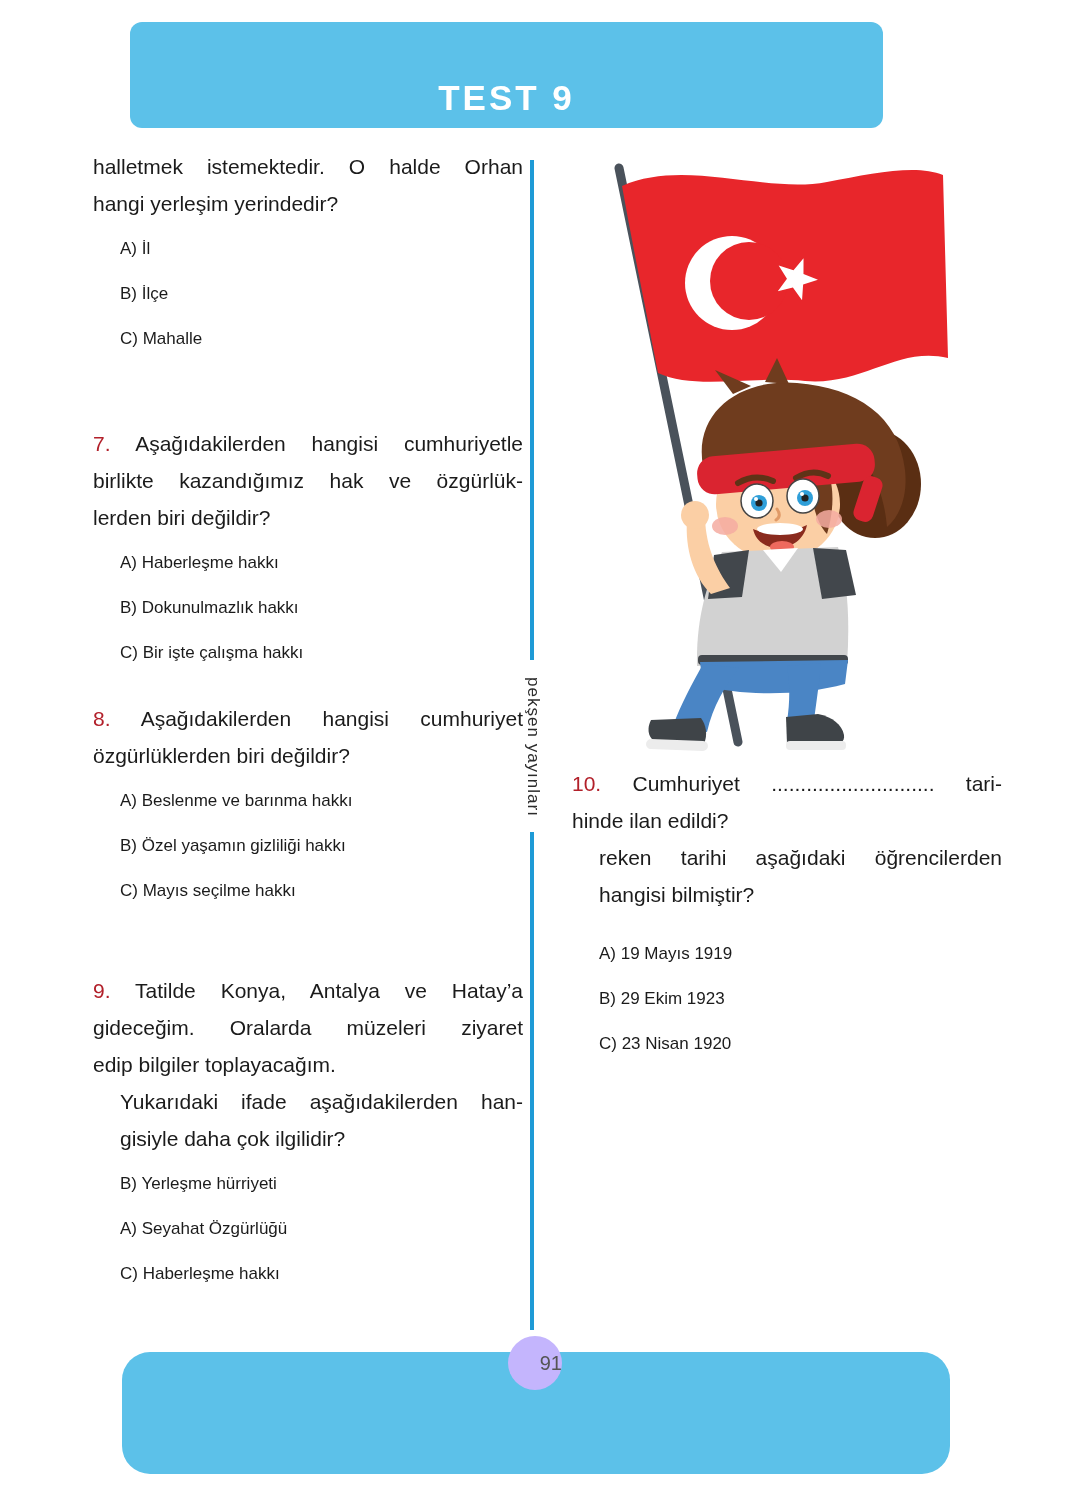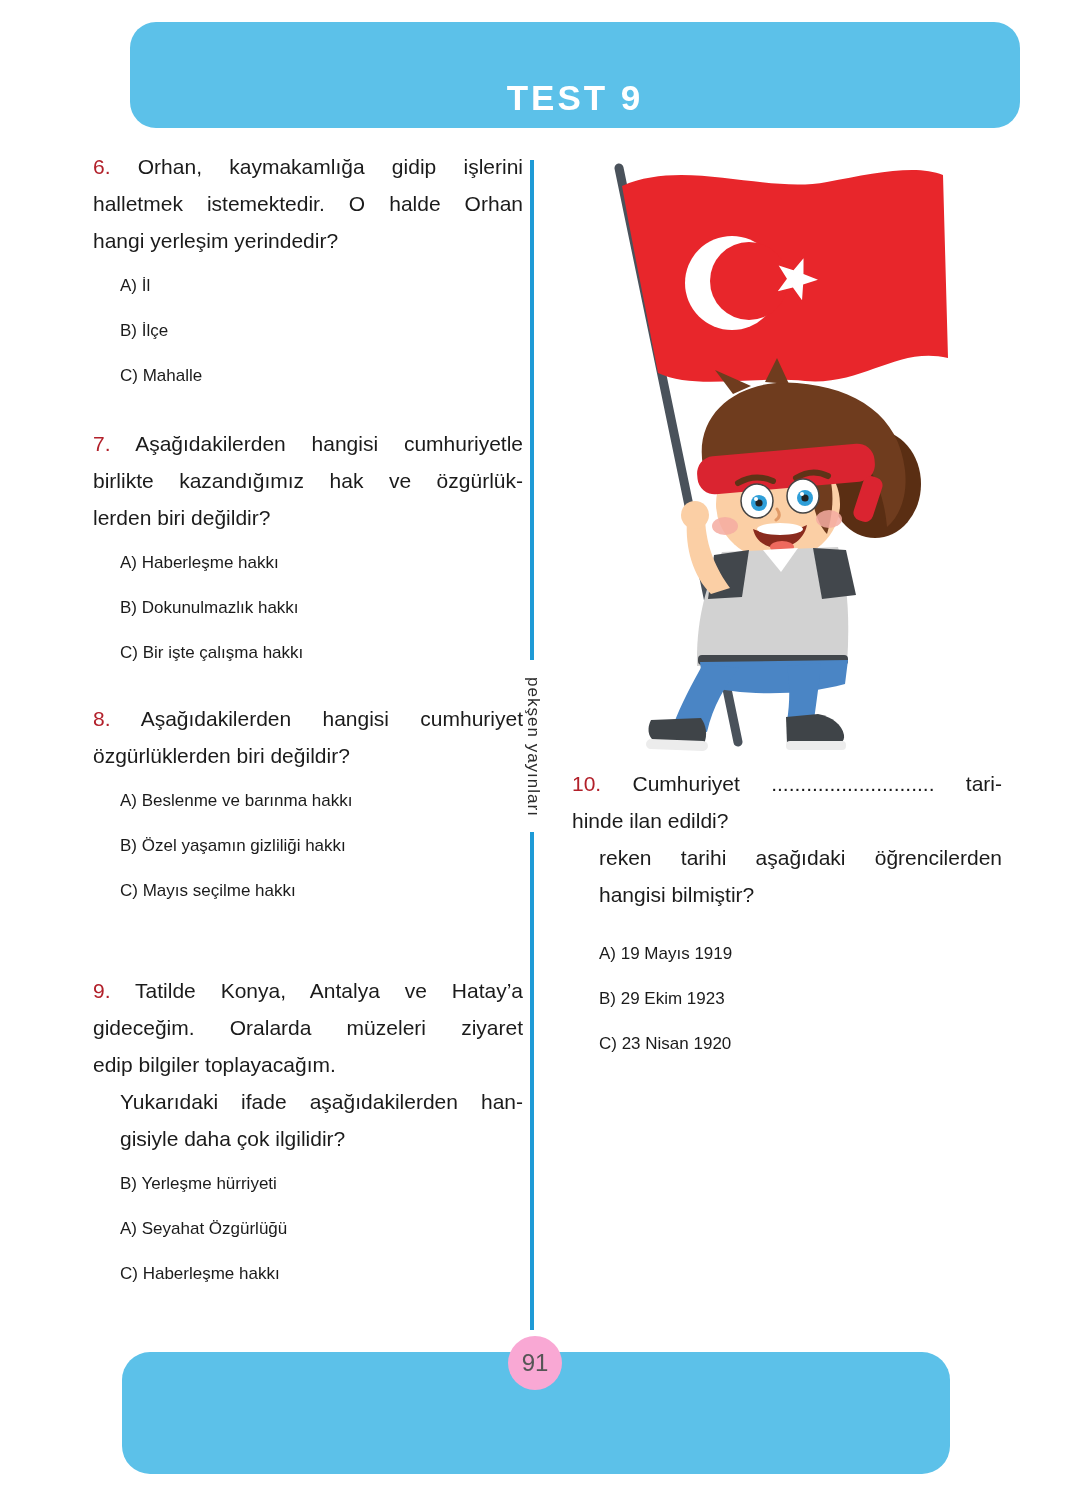--- a/index.html
+++ b/index.html
@@ -3,22 +3,22 @@
 <meta charset="utf-8">
 <style>
   html,body{margin:0;padding:0;}
   body{
     width:1071px;height:1486px;position:relative;background:#ffffff;
     font-family:"Liberation Sans","DejaVu Sans",sans-serif;
     color:#1b1b1b;overflow:hidden;
   }
   
   .header{
-    position:absolute;left:130px;top:22px;width:890px;height:106px;
-    background:#5cc1e9;border-radius:26px;
+    position:absolute;left:130px;top:22px;width:753px;height:106px;
+    background:#5cc1e9;border-radius:12px;
     display:flex;align-items:flex-end;justify-content:center;
   }
   .header .title{
     color:#ffffff;font-size:35px;font-weight:bold;letter-spacing:3px;
     padding-bottom:10px;
   }
   
   .q{position:absolute;width:430px;}
   .ln{font-size:21px;line-height:37px;}
   .jl{text-align:justify;text-align-last:justify;}
@@ -36,35 +36,34 @@
     transform:rotate(90deg);
     font-size:17px;letter-spacing:1px;color:#2b2b2b;text-align:center;line-height:22px;
   }
   
   .footer{
     position:absolute;left:122px;top:1352px;width:828px;height:122px;
     background:#5cc1e9;border-radius:28px;
   }
   .page-circle{
     position:absolute;left:508px;top:1336px;width:54px;height:54px;
-    background:#f9a8d4;border-radius:50%;
-    display:flex;align-items:center;justify-content:center;
-    font-size:24px;color:#555555;
+    background:#c4b5fd;border-radius:50%;
+    display:flex;align-items:center;justify-content:flex-end;
+    font-size:20px;color:#555555;
   }
   .illus{position:absolute;left:565px;top:152px;width:440px;height:612px;}
 </style>
 </head>
 <body>
 
 <div class="header">
   <div class="title">TEST 9</div>
 </div>
 
 <div class="q" style="left:93px;top:148px;">
-  <div class="ln jl"><span class="qn">6.</span> <span>Orhan, kaymakamlığa gidip işlerini</span></div>
   <div class="ln jl">halletmek istemektedir. O halde Orhan</div>
   <div class="ln">hangi yerleşim yerindedir?</div>
   <div class="opts">
     <div class="opt">A) İl</div>
     <div class="opt">B) İlçe</div>
     <div class="opt">C) Mahalle</div>
   </div>
 </div>
 
 <div class="q" style="left:93px;top:425px;">

